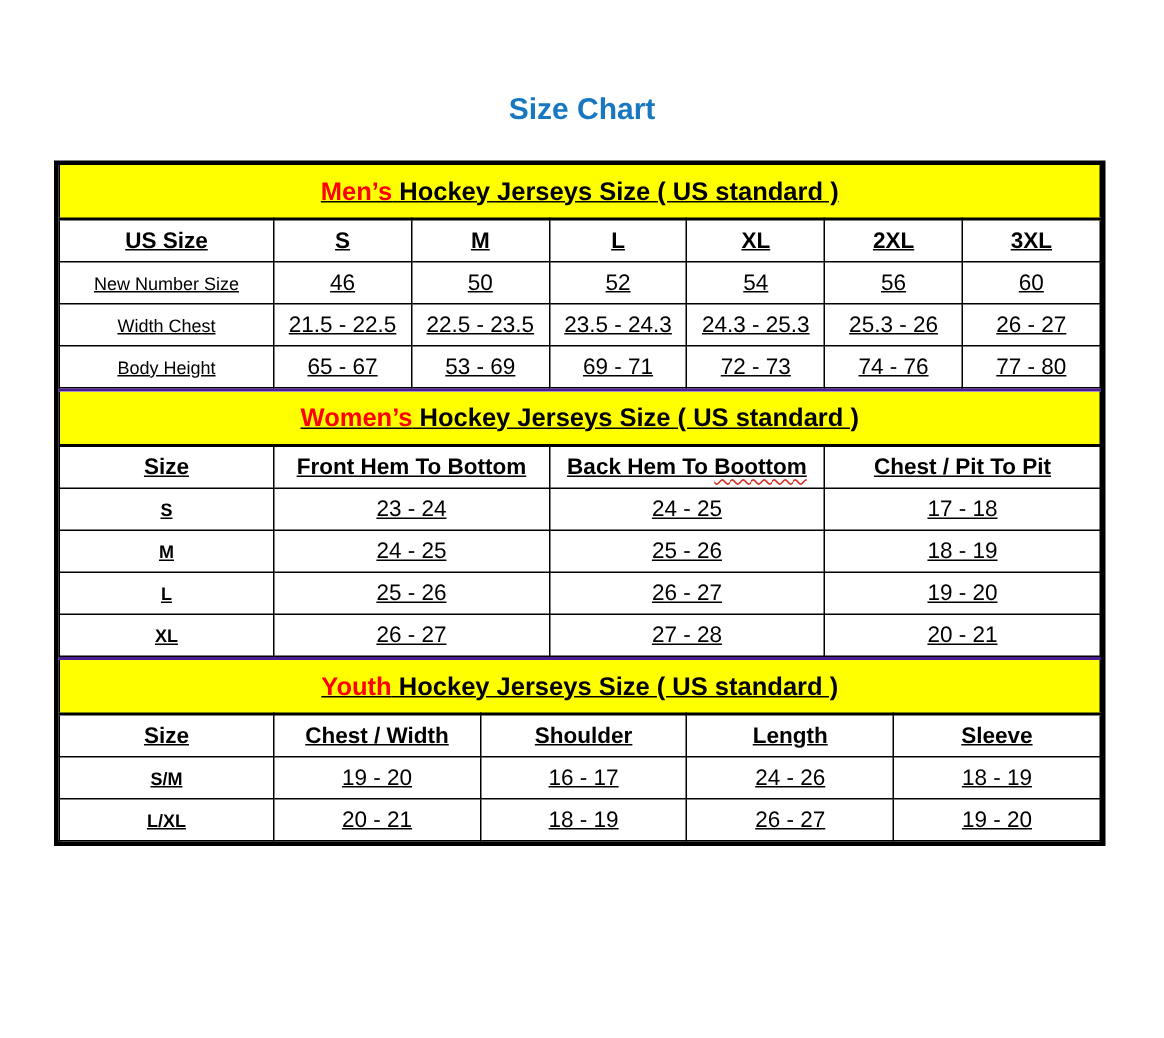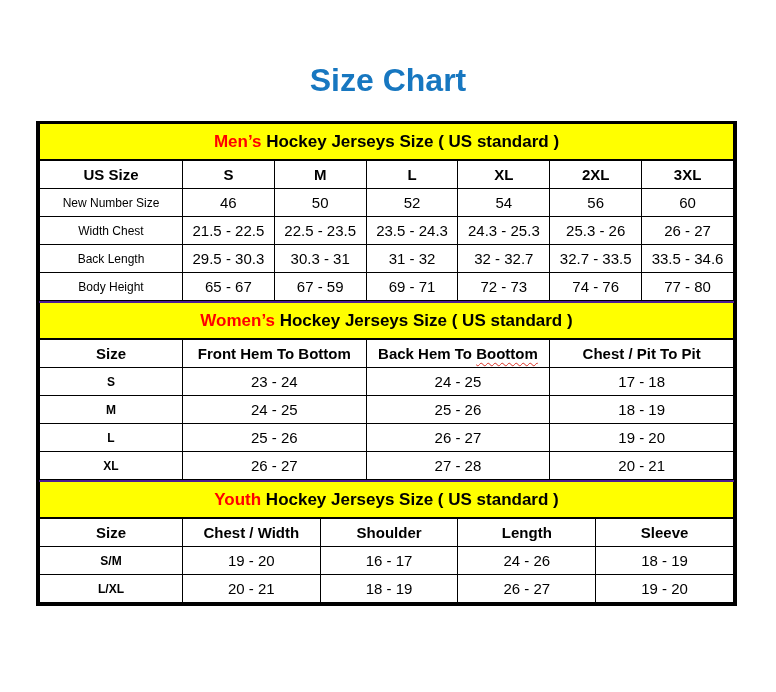--- a/index.html
+++ b/index.html
@@ -9,31 +9,32 @@
     width: 776px;
     height: 692px;
     font-family: "Liberation Sans", sans-serif;
     color: #000000;
     overflow: hidden;
   }
   .page { padding-top: 62px; }
   .title {
     margin: 0 0 22px 0;
     text-align: center;
-    font-size: 32px;
+    font-size: 20px;
     font-weight: bold;
     color: #1777c0;
     letter-spacing: 0px;
   }
   .chart {
     margin-left: 36px;
     width: 701px;
     box-sizing: border-box;
     border: 3px solid #000000;
     background: #ffffff;
+    text-decoration: underline;
   }
   table.section {
     width: 100%;
     border-collapse: collapse;
     table-layout: fixed;
   }
   table.section td, table.section th {
     border: 1px solid #000000;
     text-align: center;
     vertical-align: middle;
@@ -113,32 +114,23 @@
         <tr class="datarow">
           <td class="row-label">Width Chest</td>
           <td>21.5 - 22.5</td>
           <td>22.5 - 23.5</td>
           <td>23.5 - 24.3</td>
           <td>24.3 - 25.3</td>
           <td>25.3 - 26</td>
           <td>26 - 27</td>
         </tr>
         <tr class="datarow">
-          <td class="row-label">Back Length</td>
-          <td>29.5 - 30.3</td>
-          <td>30.3 - 31</td>
-          <td>31 - 32</td>
-          <td>32 - 32.7</td>
-          <td>32.7 - 33.5</td>
-          <td>33.5 - 34.6</td>
-        </tr>
-        <tr class="datarow">
           <td class="row-label">Body Height</td>
           <td>65 - 67</td>
-          <td>67 - 59</td>
+          <td>53 - 69</td>
           <td>69 - 71</td>
           <td>72 - 73</td>
           <td>74 - 76</td>
           <td>77 - 80</td>
         </tr>
       </tbody>
     </table>
 
     <table class="section womens labels-bold">
       <colgroup>

